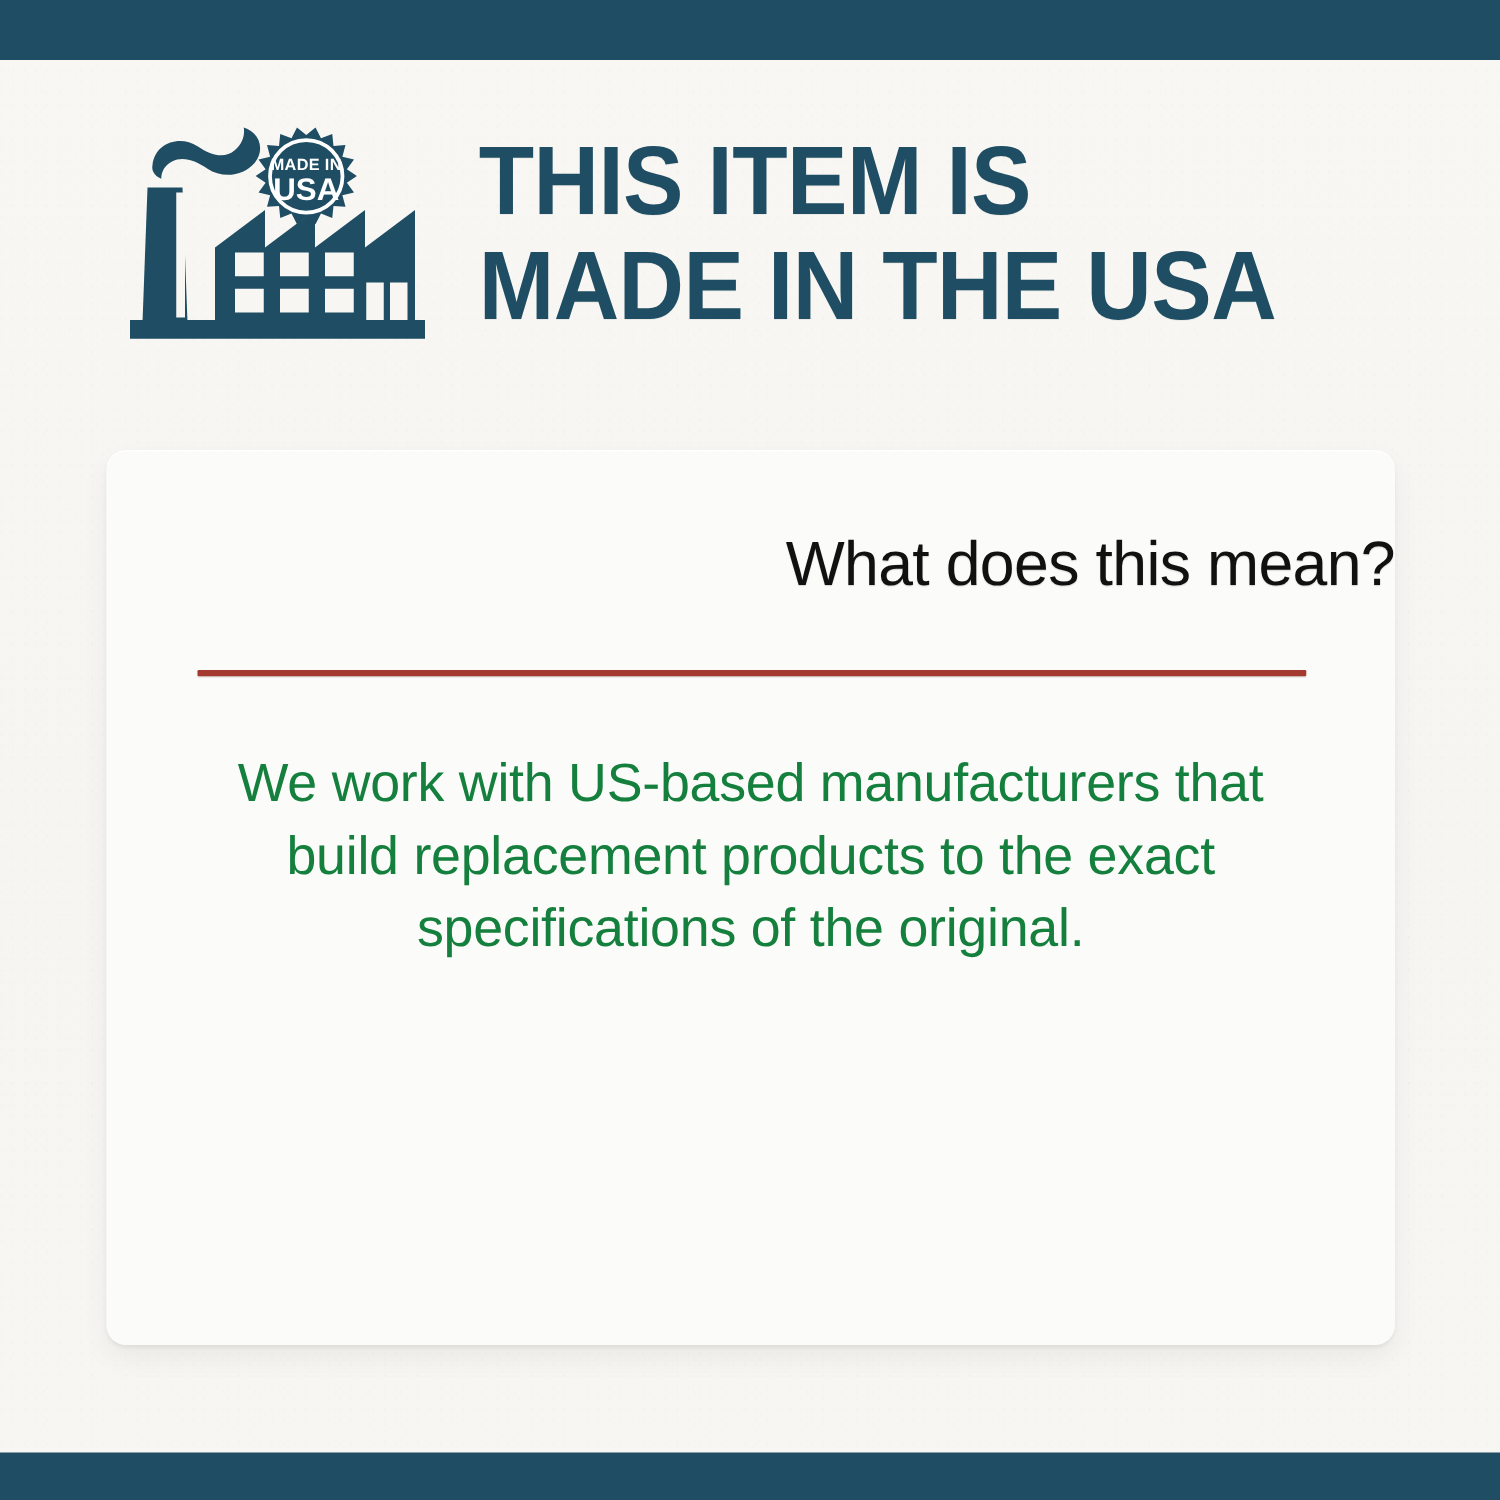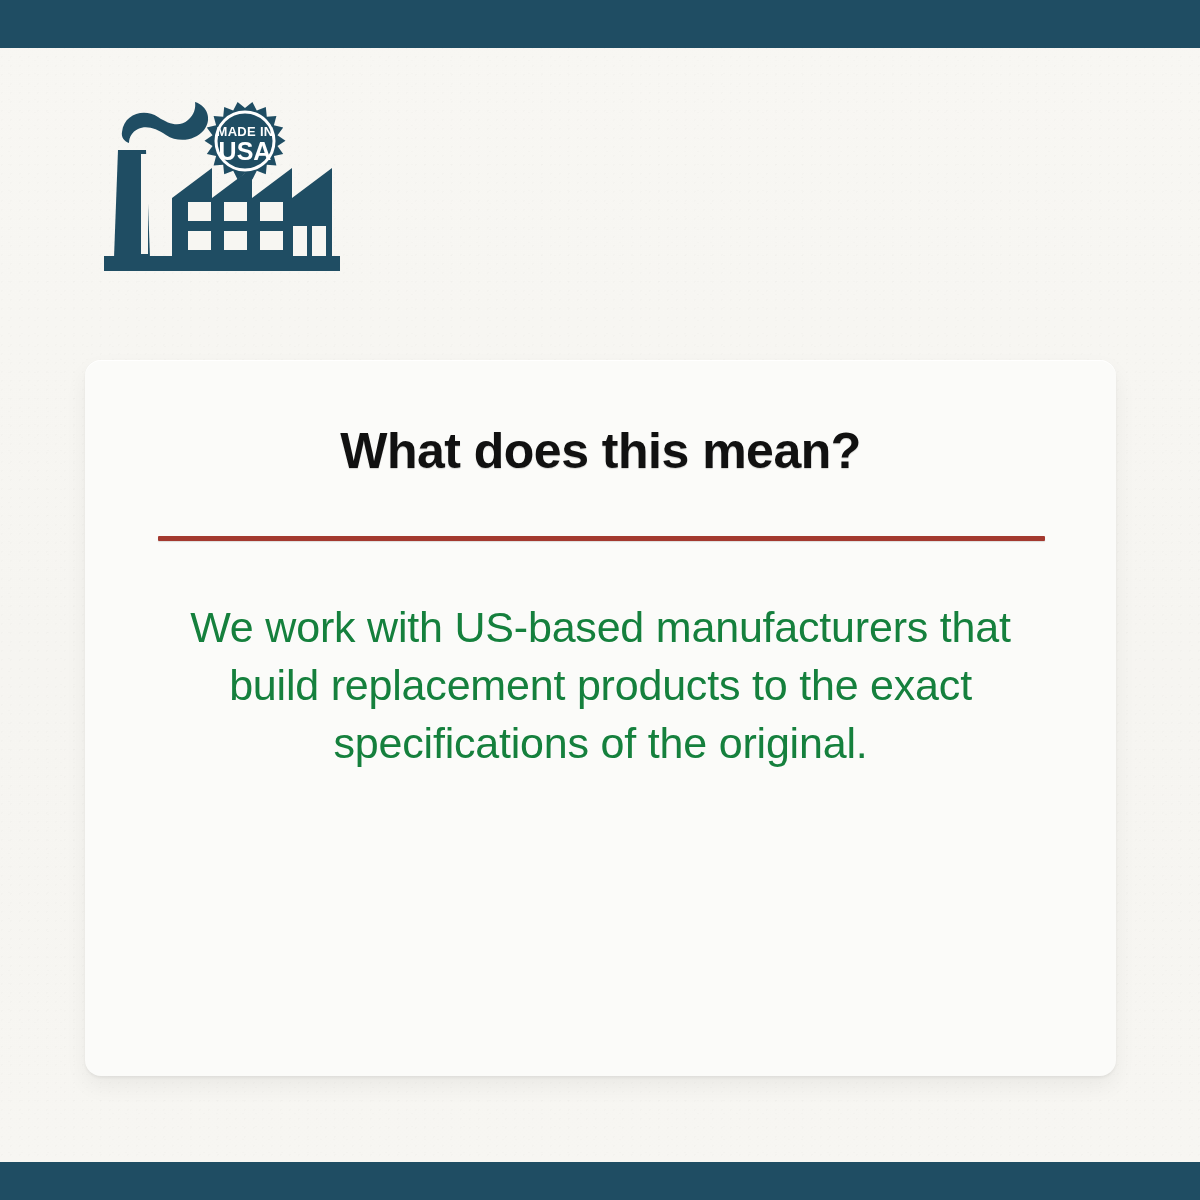--- a/index.html
+++ b/index.html
@@ -87,24 +87,24 @@
     box-shadow:
       0 2px 3px rgba(0,0,0,0.05),
       0 10px 22px rgba(0,0,0,0.055),
       0 1px 0 rgba(255,255,255,0.9) inset;
   }
 
   .card-heading {
     position: absolute;
     left: 0; top: 62px;
     width: 1031px;
-    text-align: center;
+    text-align: right;
     color: #111111;
     font-family: "Liberation Sans", sans-serif;
-    font-weight: bold;
+    font-weight: normal;
     font-size: 50px;
     letter-spacing: -0.5px;
     text-shadow: 0 1px 1px rgba(0,0,0,0.16);
   }
 
   .divider {
     position: absolute;
     left: 73px;
     top: 176px;
     width: 887px;
@@ -175,20 +175,24 @@
       <g>
         <path fill="#1f4d63" d="M145 10
           l7.4 -6.0 4.4 8.6 9.0 -3.5 1.0 9.6 9.6 -0.7 -2.5 9.3 9.3 2.2 -5.7 7.8 8.0 5.4 -8.0 5.4 5.7 7.8 -9.3 2.2 2.5 9.3 -9.6 -0.7 -1.0 9.6 -9.0 -3.5 -4.4 8.6 -7.4 -6.0 -7.4 6.0 -4.4 -8.6 -9.0 3.5 -1.0 -9.6 -9.6 0.7 2.5 -9.3 -9.3 -2.2 5.7 -7.8 -8.0 -5.4 8.0 -5.4 -5.7 -7.8 9.3 -2.2 -2.5 -9.3 9.6 0.7 1.0 -9.6 9.0 3.5 4.4 -8.6 z"></path>
         <circle cx="145" cy="43" r="29" fill="none" stroke="#ffffff" stroke-width="3"></circle>
         <text x="145" y="38" text-anchor="middle" fill="#ffffff" font-family="Liberation Sans Narrow, Liberation Sans, sans-serif" font-size="13" font-weight="bold" letter-spacing="0.3">MADE IN</text>
         <text x="145" y="62" text-anchor="middle" fill="#ffffff" font-family="Liberation Sans Narrow, Liberation Sans, sans-serif" font-size="25" font-weight="bold">USA</text>
       </g>
     </svg>
   </div>
 
+  <div class="title-block">
+    <div class="title-line">THIS ITEM IS</div>
+    <div class="title-line">MADE IN THE USA</div>
+  </div>
 
 </div>
 
 <div class="card">
   <div class="card-heading">What does this mean?</div>
   <div class="divider"></div>
   <div class="body-text para-1">We work with US-based manufacturers that build replacement products to the exact specifications of the original.</div>
 </div>
 
 </body></html>

